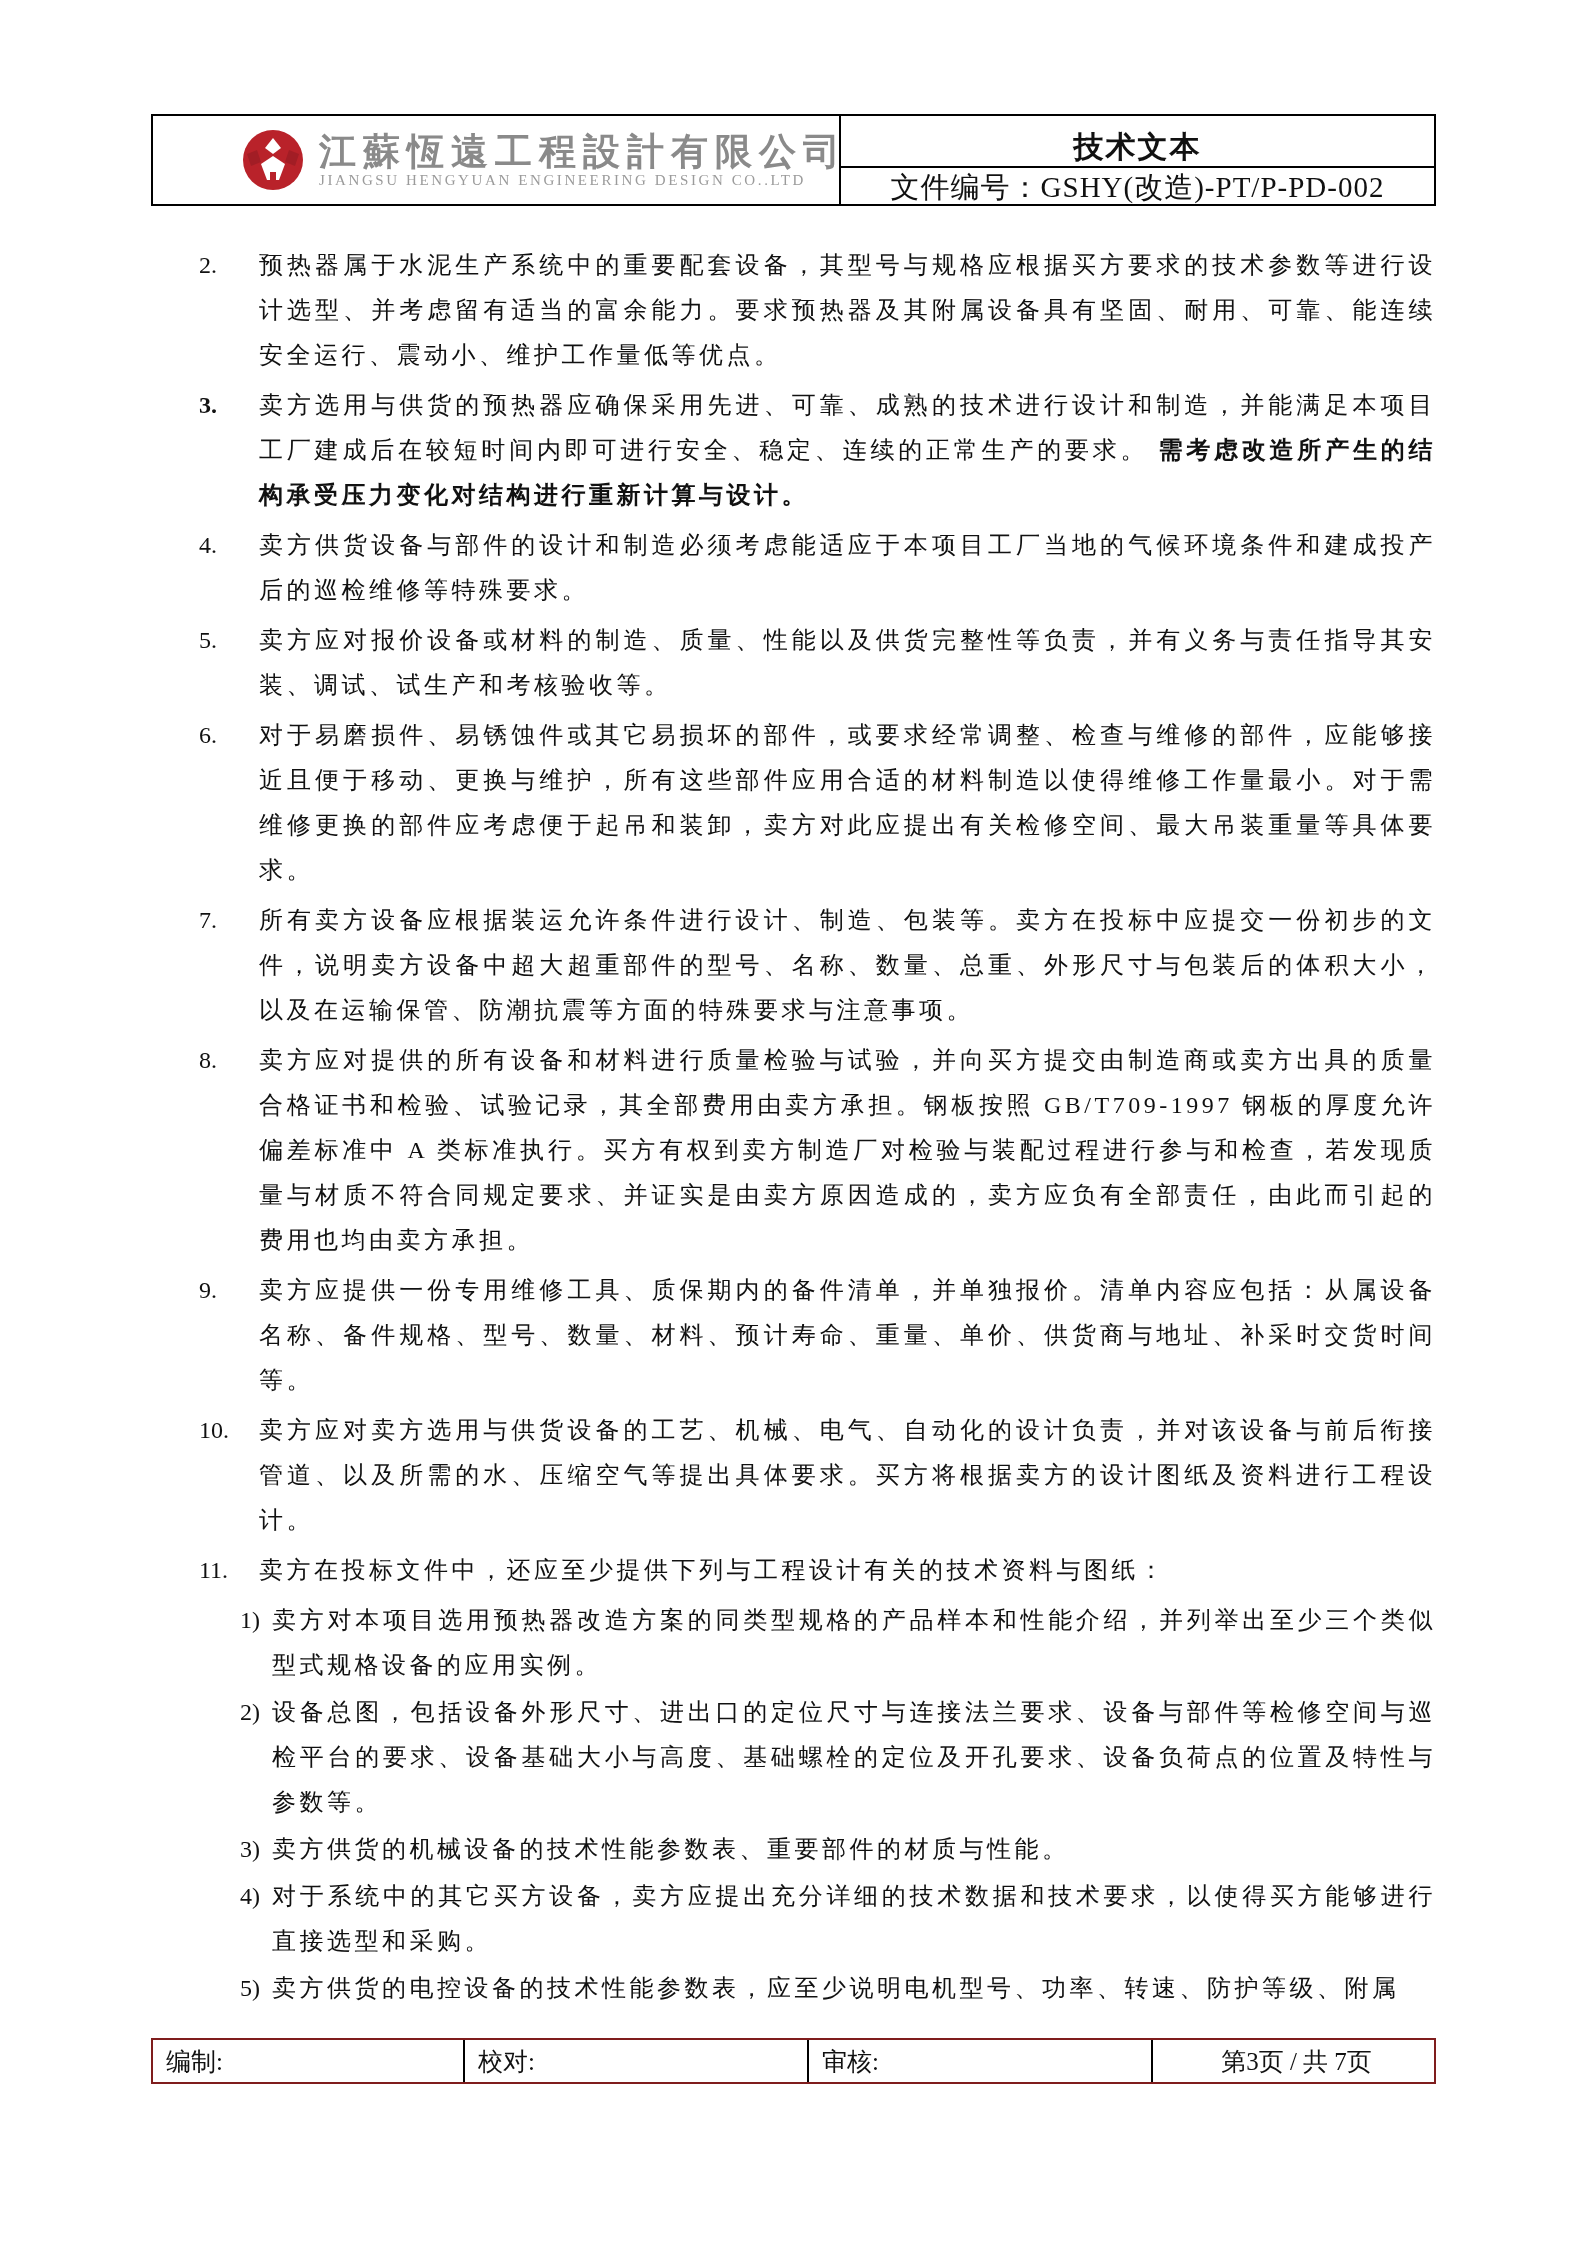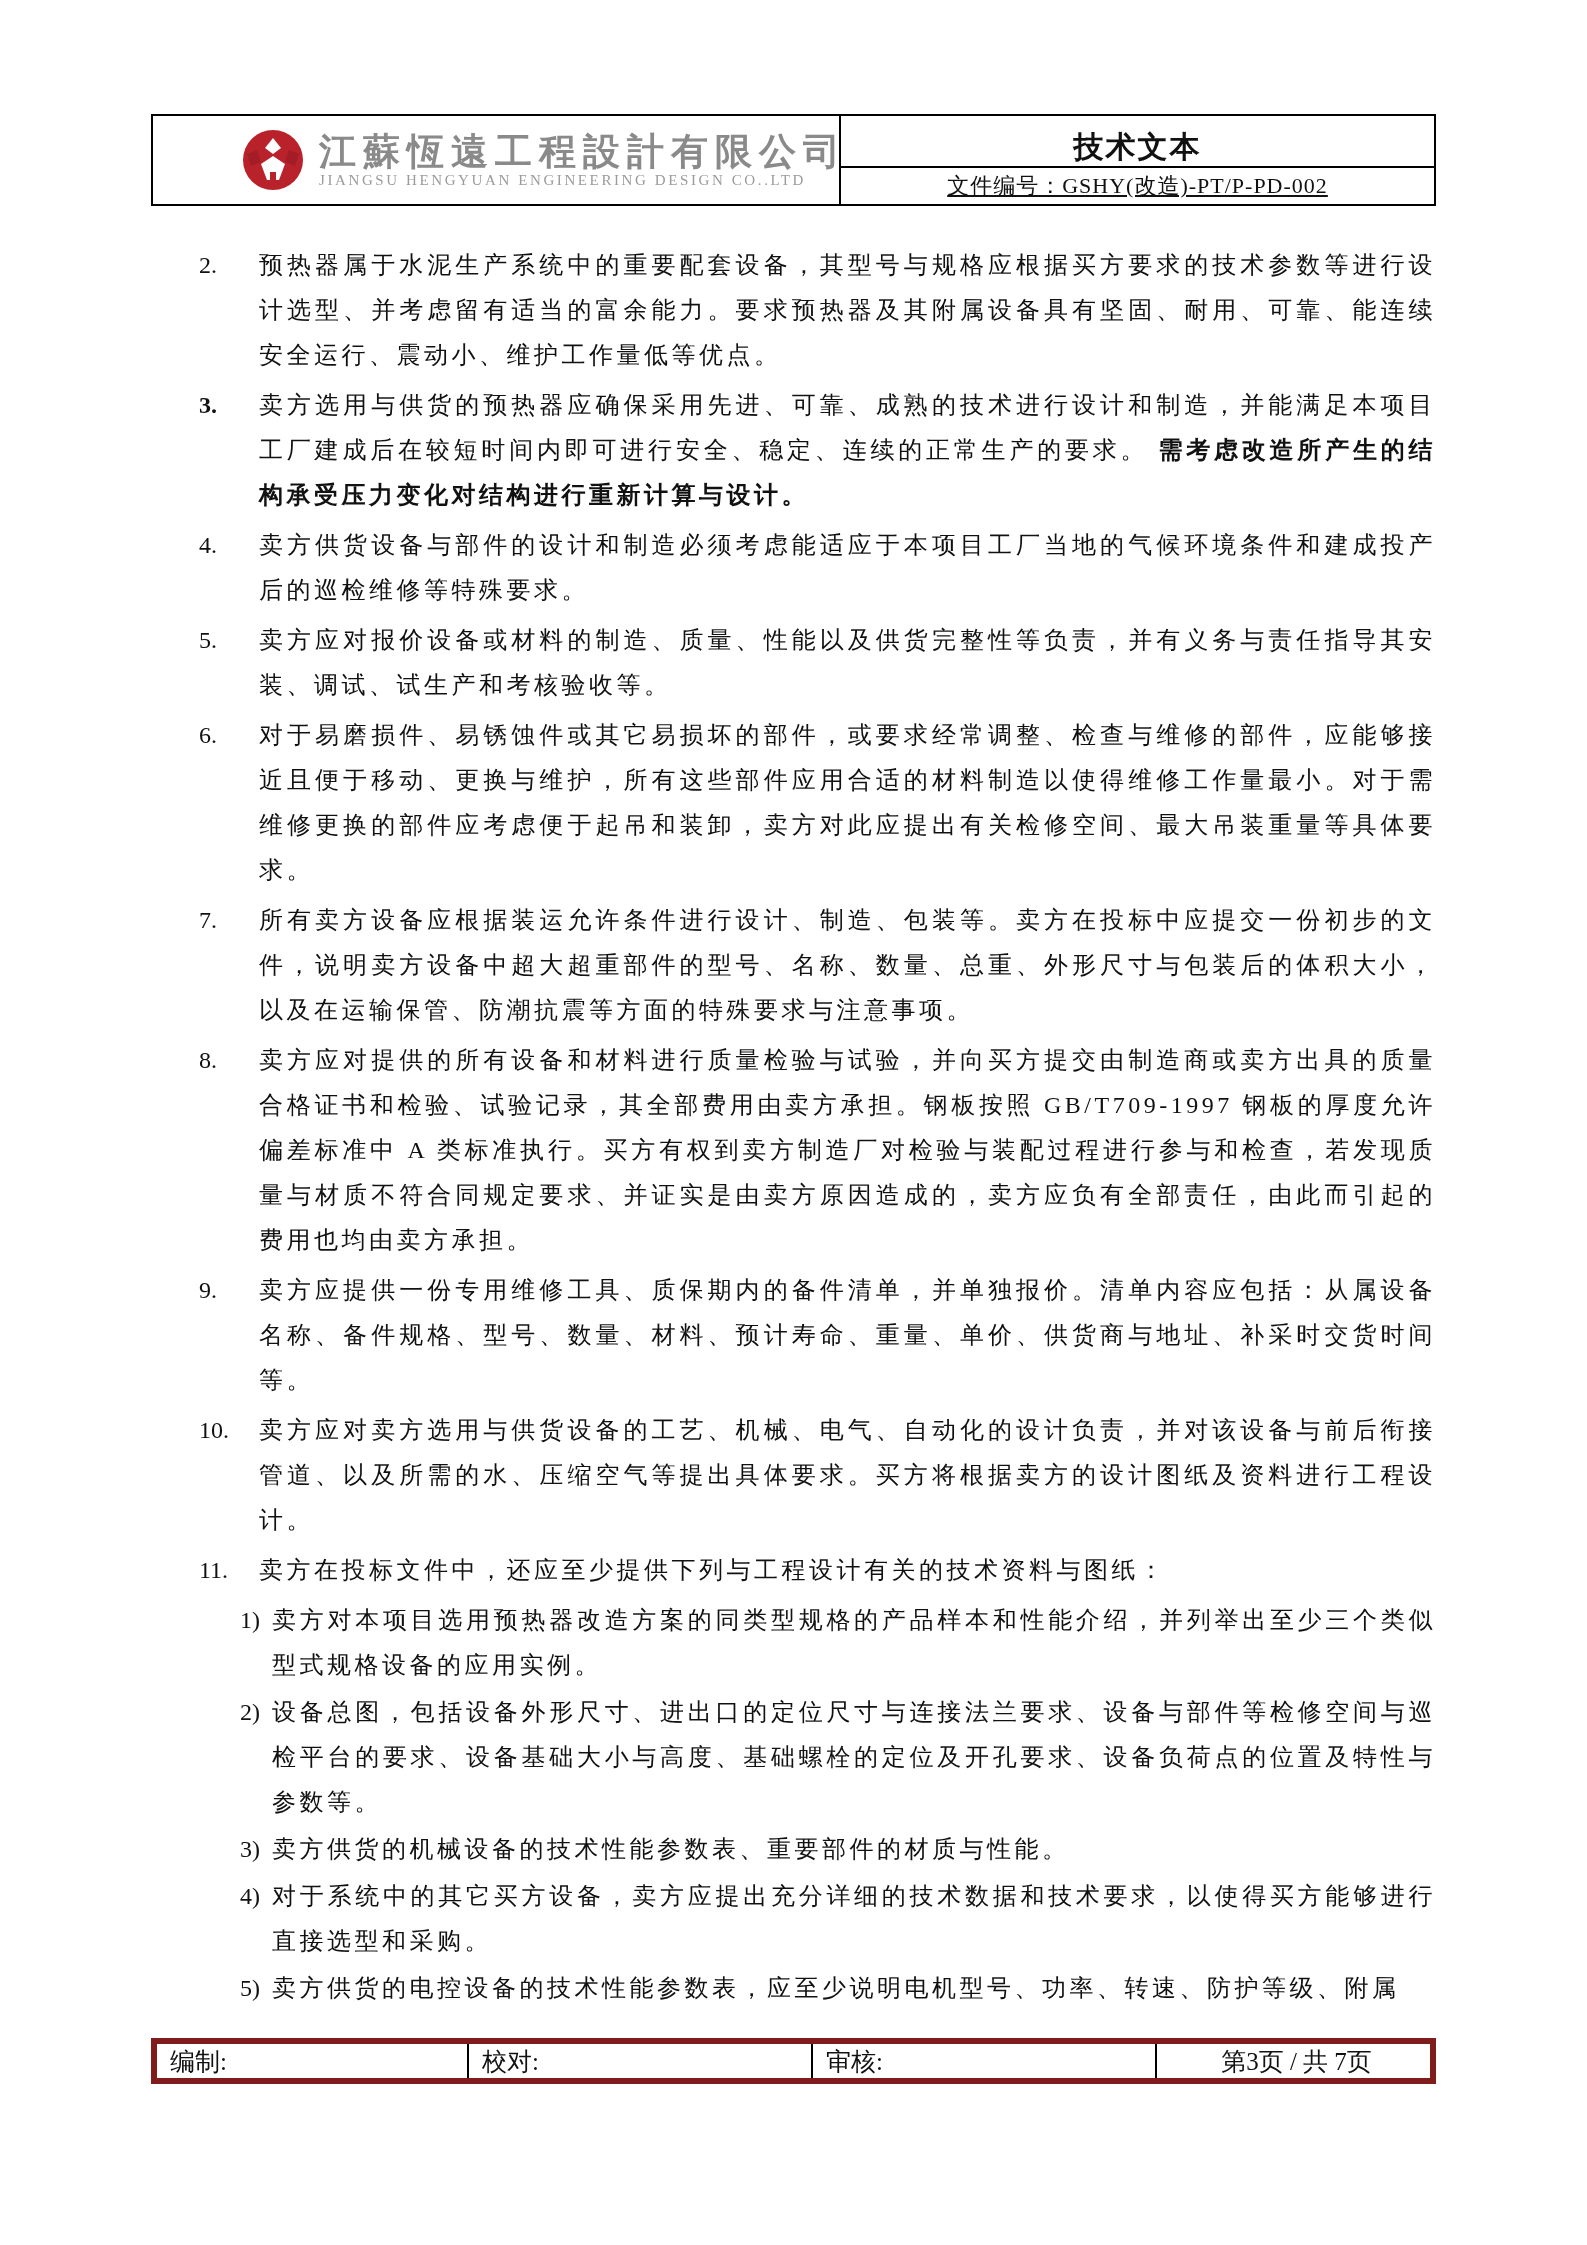--- a/index.html
+++ b/index.html
@@ -34,21 +34,21 @@
     margin-top:3px;white-space:nowrap;
   }
   .title-cell{flex:1;display:flex;flex-direction:column;box-sizing:border-box;}
   .doc-type{
     height:40px;box-sizing:border-box;border-bottom:2px solid #000;
     display:flex;align-items:center;justify-content:center;
     font-size:30px;font-weight:bold;letter-spacing:2px;margin-top:12px;
   }
   .doc-no{
     flex:1;display:flex;align-items:center;justify-content:center;
-    font-size:22px;letter-spacing:1px;white-space:nowrap;text-decoration:underline;
+    font-size:29px;letter-spacing:1px;white-space:nowrap;
   }
   
   .body{
     position:absolute;left:151px;top:243px;width:1285px;
     font-size:24px;line-height:45px;
     text-align:justify;
   }
   .item{display:flex;margin-bottom:5px;}
   .item .no{
     flex:0 0 60px;padding-left:48px;box-sizing:content-box;
@@ -57,21 +57,21 @@
   .item .no.bold{font-weight:bold;}
   .item .txt{flex:1;letter-spacing:3.5px;}
   .b{font-weight:bold;margin-left:10px;}
   .sublist{margin-top:0;}
   .subitem{display:flex;margin-bottom:2px;}
   .subitem .sno{flex:0 0 32px;padding-left:89px;box-sizing:content-box;}
   .subitem .stxt{flex:1;letter-spacing:3.5px;}
   
   .footer{
     position:absolute;left:151px;top:2038px;width:1285px;height:46px;
-    border:6px solid #7f1d1d;box-sizing:border-box;
+    border:2px solid #7f1d1d;box-sizing:border-box;
     display:flex;font-size:25px;
   }
   .fcell{
     box-sizing:border-box;border-right:2px solid #000;
     display:flex;align-items:center;padding-left:13px;
   }
   .fcell.c1{width:312px;}
   .fcell.c2{width:344px;}
   .fcell.c3{width:344px;}
   .fcell.c4{flex:1;border-right:none;justify-content:center;padding-left:6px;}

